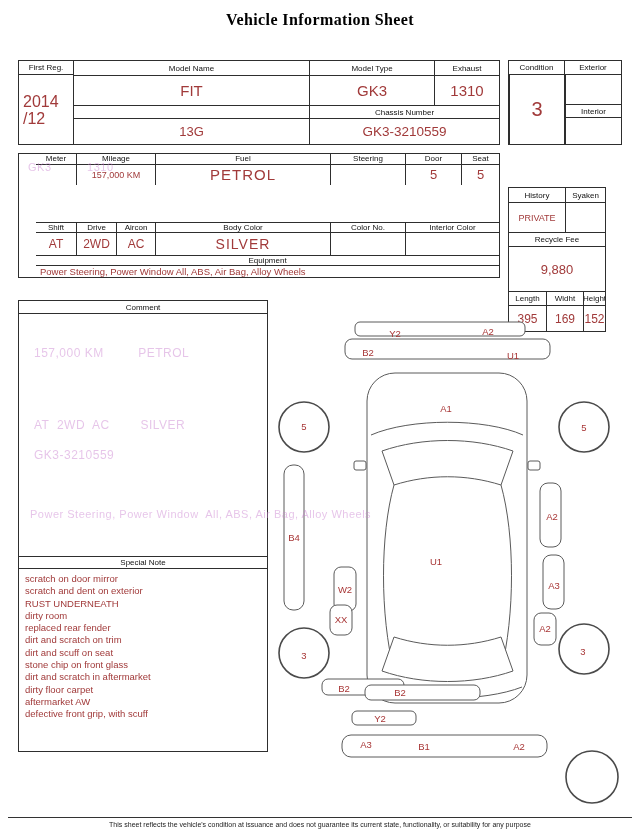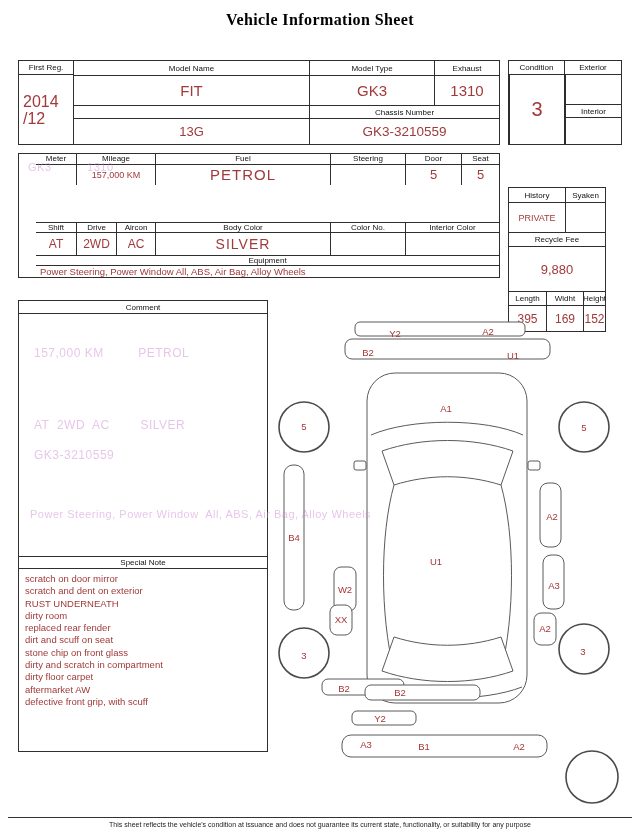--- a/index.html
+++ b/index.html
@@ -145,23 +145,24 @@
   <div class="block" style="left:18px;top:300px;width:250px;height:452px;display:flex;flex-direction:column;">
     <div class="c hdr bb" style="height:13px;">Comment</div>
     <div style="height:242px;"></div>
     <div class="c hdr bb" style="height:13px;border-top:1px solid #2e2e2e;">Special Note</div>
     <div style="flex:1;padding:4px 6px;">
       <div class="note">scratch on door mirror</div>
       <div class="note">scratch and dent on exterior</div>
       <div class="note">RUST UNDERNEATH</div>
       <div class="note">dirty room</div>
       <div class="note">replaced rear fender</div>
+      <div class="note">dirt and scratch on trim</div>
       <div class="note">dirt and scuff on seat</div>
       <div class="note">stone chip on front glass</div>
-      <div class="note">dirty and scratch in compartment</div>
+      <div class="note">dirt and scratch in aftermarket</div>
       <div class="note">dirty floor carpet</div>
       <div class="note">aftermarket AW</div>
       <div class="note">defective front grip, with scuff</div>
     </div>
   </div>
 
   <div style="position:absolute;left:270px;top:315px;width:362px;height:498px;">
     <svg width="362" height="498" viewBox="0 0 362 498">
       <g fill="#ffffff" stroke="#5a5a5a" stroke-width="1">
 

